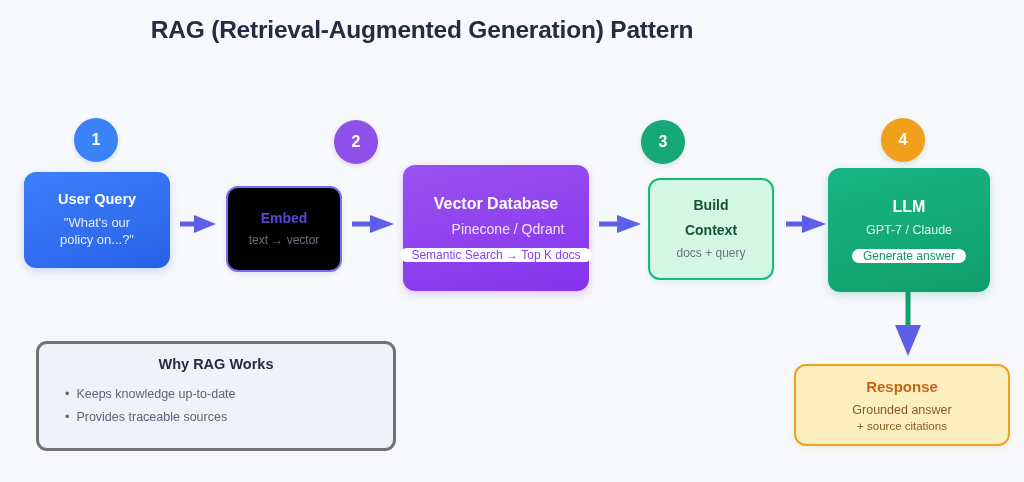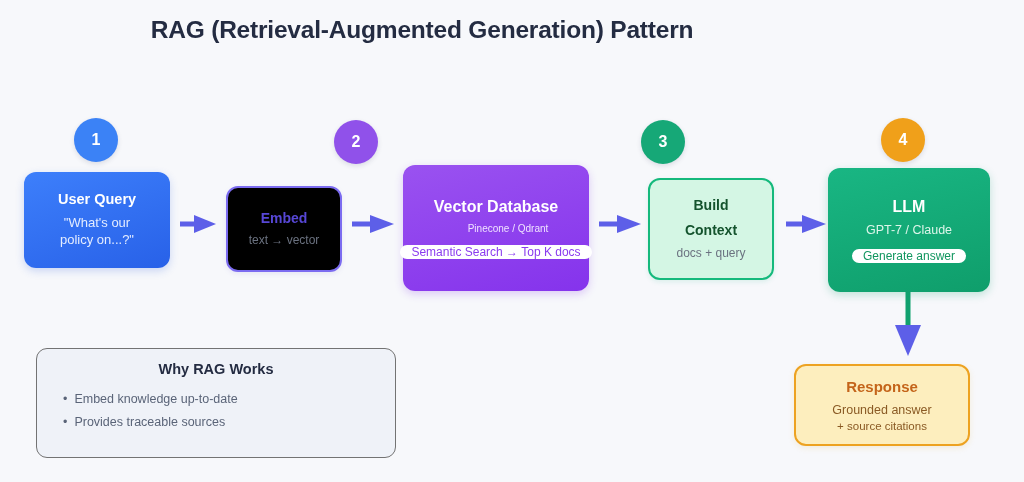--- a/index.html
+++ b/index.html
@@ -121,21 +121,21 @@
     height: 126px;
     background: linear-gradient(165deg, #9a52f0 0%, #8533ec 100%);
     box-shadow: 0 3px 9px rgba(130, 50, 230, 0.24);
   }
   .node-vdb .node-title {
     font-size: 16px;
     color: #ffffff;
     margin-bottom: 6px;
   }
   .node-vdb .node-sub {
-    font-size: 10px;
+    font-size: 14px;
     color: #f0e3ff;
     margin-bottom: 10px;
     padding-left: 24px;
   }
   .pill {
     background: #ffffff;
     border-radius: 7px;
     padding: 0 11px;
     font-size: 12px;
     white-space: nowrap;
@@ -181,21 +181,21 @@
     font-size: 12.5px;
     color: #dcf6ea;
     margin-bottom: 10px;
   }
   .pill-llm { color: #11965f; }
 
   
   .node-response {
     left: 794px;
     top: 364px;
-    width: 176px;
+    width: 216px;
     height: 82px;
     background: #fdeebe;
     border: 2px solid #eda221;
     box-shadow: 0 2px 6px rgba(220, 160, 30, 0.14);
   }
   .node-response .node-title {
     font-size: 15px;
     color: #c4641a;
     margin-bottom: 6px;
   }
@@ -218,25 +218,25 @@
   .arrow-1 { left: 180px; top: 213px; }
   .arrow-2 { left: 352px; top: 213px; }
   .arrow-3 { left: 599px; top: 213px; }
   .arrow-4 { left: 786px; top: 213px; }
   .arrow-v { position: absolute; left: 892px; top: 292px; z-index: 2; }
 
   
   .info-panel {
     position: absolute;
     left: 36px;
-    top: 348px;
+    top: 341px;
     width: 360px;
     height: 110px;
     background: #eff2f8;
-    border: 1px solid #737373;
+    border: 3px solid #737373;
     border-radius: 11px;
     box-sizing: border-box;
     padding: 12px 0 0 0;
   }
   .info-title {
     text-align: center;
     font-size: 14.5px;
     font-weight: bold;
     color: #242c42;
     margin-bottom: 11px;
@@ -325,18 +325,18 @@
 
   <div class="node node-response">
     <div class="node-title">Response</div>
     <div class="node-sub">Grounded answer</div>
     <div class="node-sub-small">+ source citations</div>
   </div>
 
   <div class="info-panel">
     <div class="info-title">Why RAG Works</div>
     <ul class="info-list">
-      <li>Embed knowledge up-to-date</li>
+      <li>Keeps knowledge up-to-date</li>
       <li>Provides traceable sources</li>
     </ul>
   </div>
 
 </div>
 
 </body></html>

